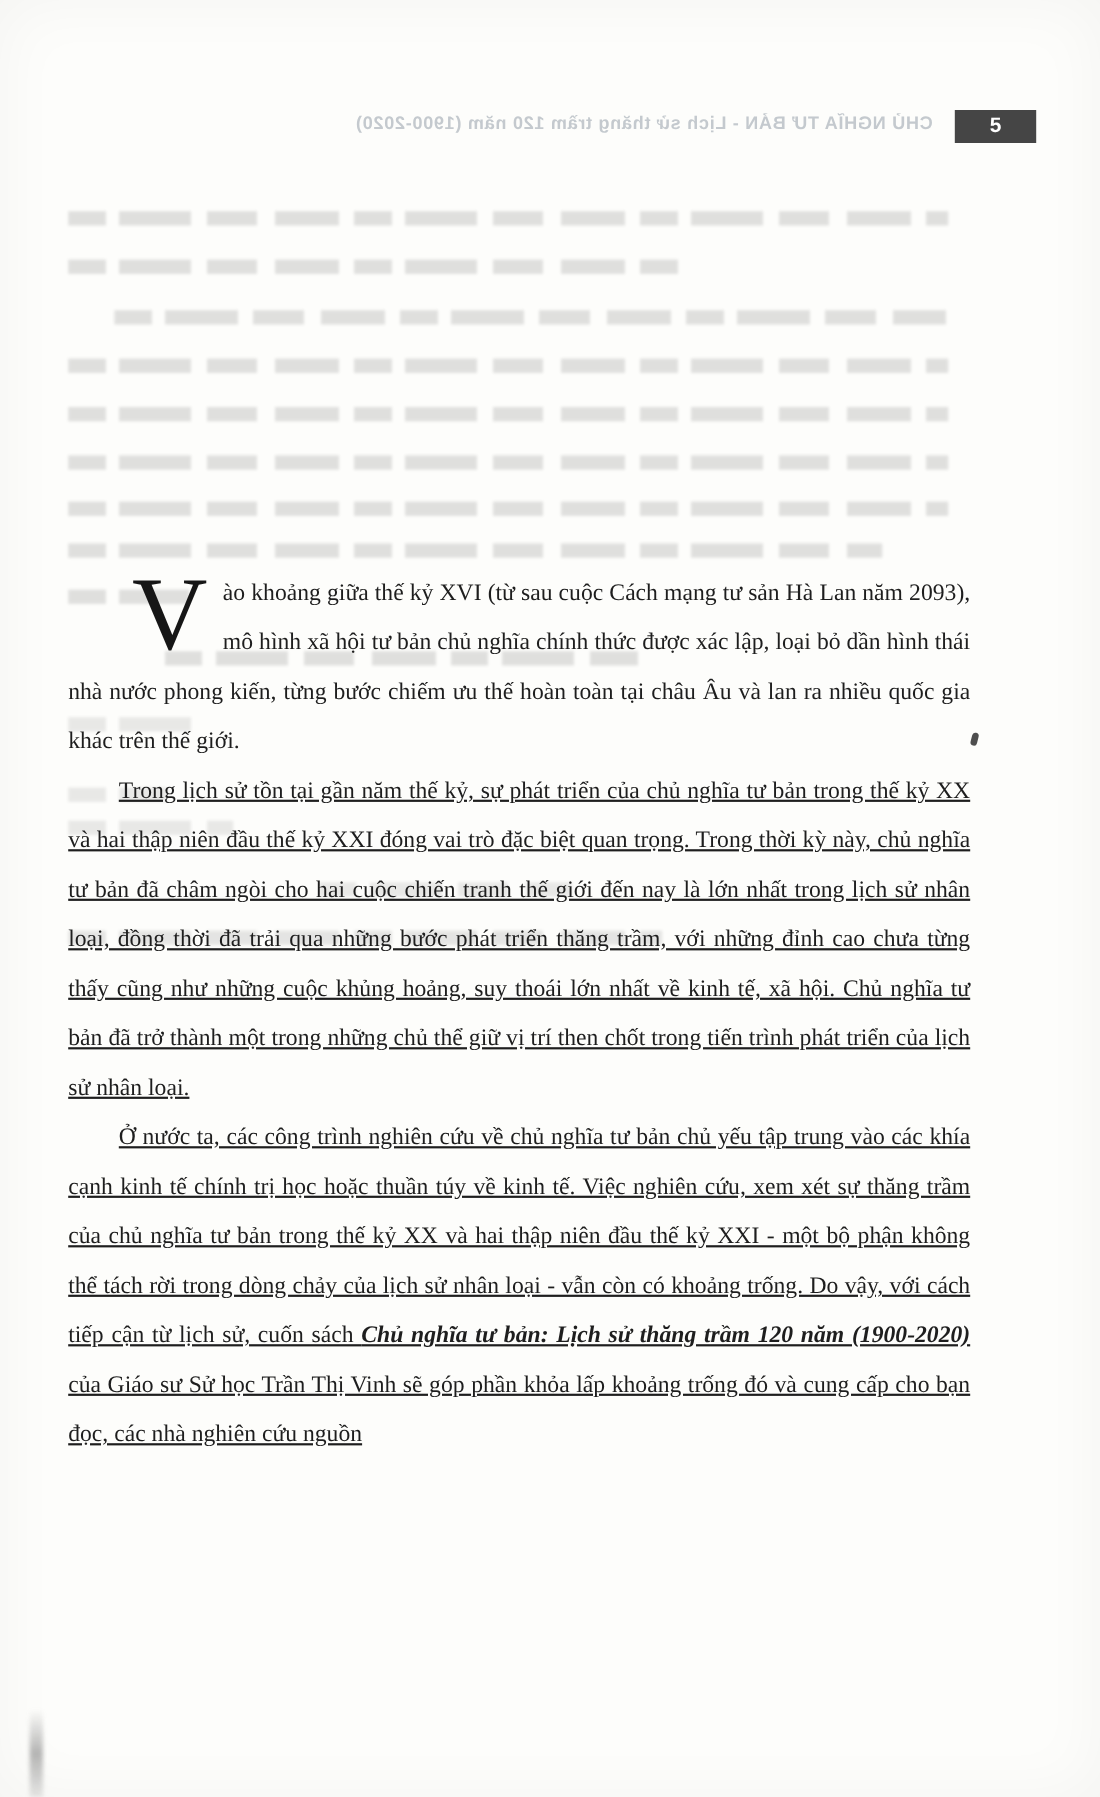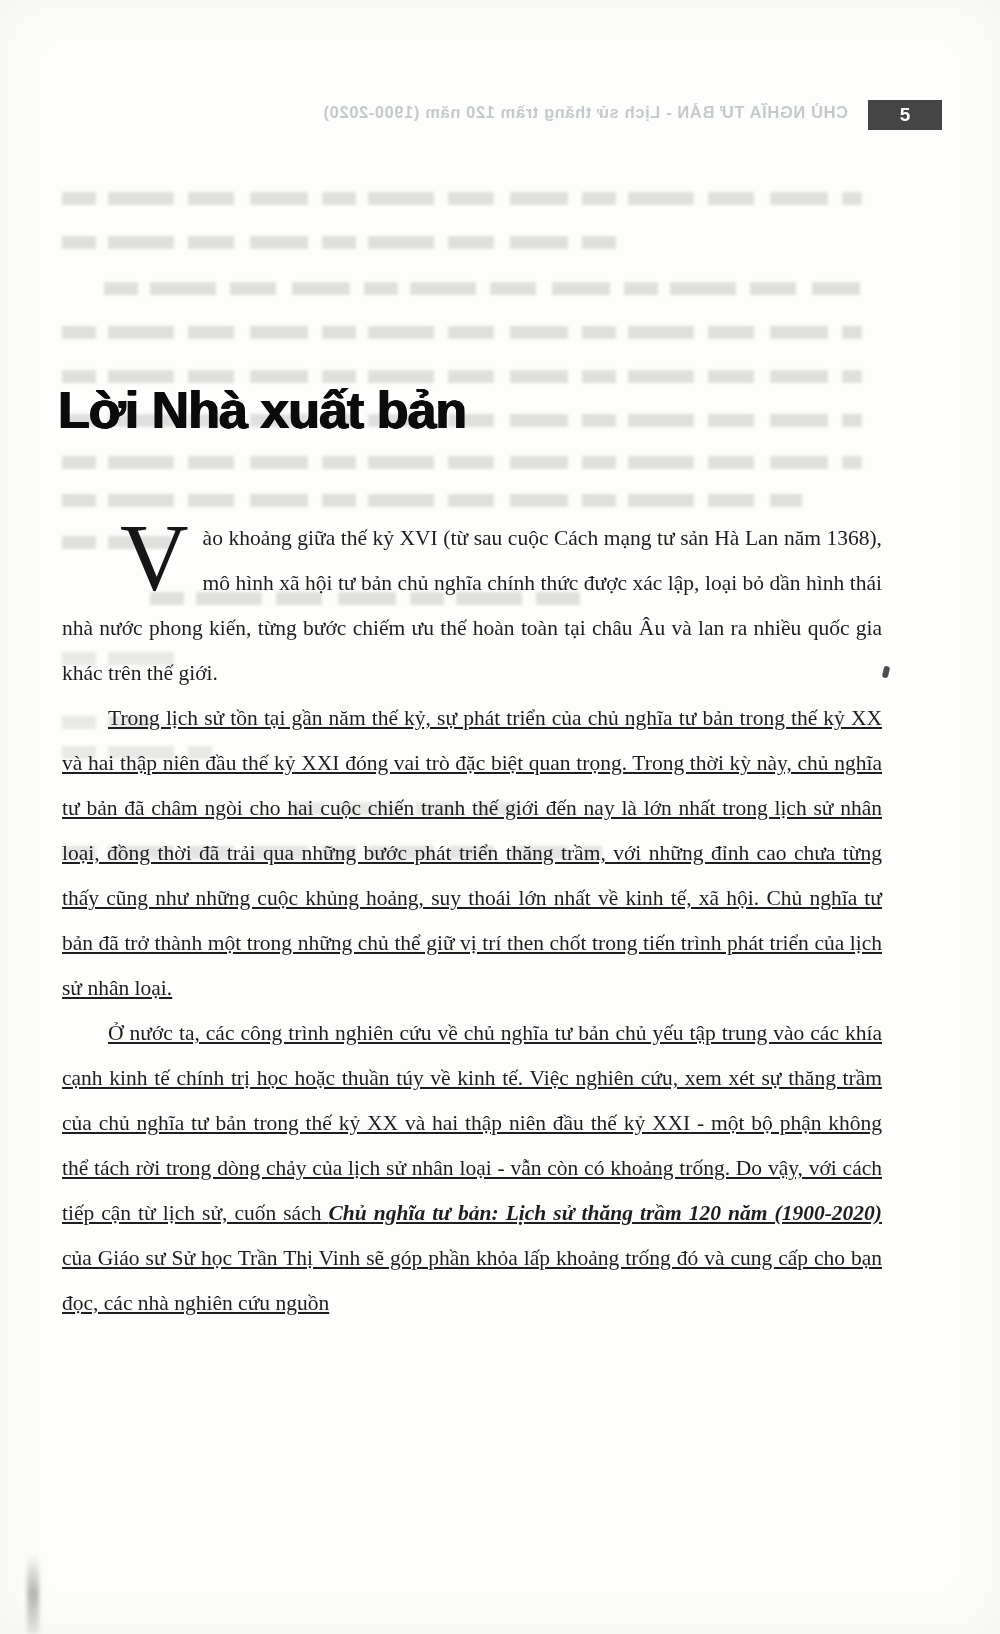--- a/index.html
+++ b/index.html
@@ -99,27 +99,26 @@
   <div class="ghost-line" style="top:456px;left:62px;width:800px;"></div>
   <div class="ghost-line" style="top:494px;left:62px;width:740px;"></div>
   <div class="ghost-line" style="top:536px;left:62px;width:110px;"></div>
   <div class="ghost-line" style="top:592px;left:150px;width:430px;"></div>
   <div class="ghost-line" style="top:652px;left:62px;width:120px;opacity:.1;"></div>
   <div class="ghost-line" style="top:716px;left:62px;width:90px;opacity:.1;"></div>
   <div class="ghost-line" style="top:746px;left:62px;width:150px;opacity:.1;"></div>
   <div class="ghost-line" style="top:802px;left:290px;width:230px;opacity:.1;"></div>
   <div class="ghost-line" style="top:846px;left:62px;width:540px;opacity:.12;"></div>
 
-  <h1 class="chapter-title">Lời Nhà xuất bản</h1>
 
   <div class="body-text">
 
     <p>
       <span class="dropcap">V</span>
-      <span>ào khoảng giữa thế kỷ XVI (từ sau cuộc Cách mạng tư sản Hà Lan năm 1368), mô hình xã hội tư bản chủ nghĩa chính thức được xác lập, loại bỏ dần hình thái nhà nước phong kiến, từng bước chiếm ưu thế hoàn toàn tại châu Âu và lan ra nhiều quốc gia khác trên thế giới.</span>
+      <span>ào khoảng giữa thế kỷ XVI (từ sau cuộc Cách mạng tư sản Hà Lan năm 2093), mô hình xã hội tư bản chủ nghĩa chính thức được xác lập, loại bỏ dần hình thái nhà nước phong kiến, từng bước chiếm ưu thế hoàn toàn tại châu Âu và lan ra nhiều quốc gia khác trên thế giới.</span>
     </p>
 
     <p class="indent">
       <span>Trong lịch sử tồn tại gần năm thế kỷ, sự phát triển của chủ nghĩa tư bản trong thế kỷ XX và hai thập niên đầu thế kỷ XXI đóng vai trò đặc biệt quan trọng. Trong thời kỳ này, chủ nghĩa tư bản đã châm ngòi cho hai cuộc chiến tranh thế giới đến nay là lớn nhất trong lịch sử nhân loại, đồng thời đã trải qua những bước phát triển thăng trầm, với những đỉnh cao chưa từng thấy cũng như những cuộc khủng hoảng, suy thoái lớn nhất về kinh tế, xã hội. Chủ nghĩa tư bản đã trở thành một trong những chủ thể giữ vị trí then chốt trong tiến trình phát triển của lịch sử nhân loại.</span>
     </p>
 
     <p class="indent">
       <span>Ở nước ta, các công trình nghiên cứu về chủ nghĩa tư bản chủ yếu tập trung vào các khía cạnh kinh tế chính trị học hoặc thuần túy về kinh tế. Việc nghiên cứu, xem xét sự thăng trầm của chủ nghĩa tư bản trong thế kỷ XX và hai thập niên đầu thế kỷ XXI - một bộ phận không thể tách rời trong dòng chảy của lịch sử nhân loại - vẫn còn có khoảng trống. Do vậy, với cách tiếp cận từ lịch sử, cuốn sách </span><span class="booktitle">Chủ nghĩa tư bản: Lịch sử thăng trầm 120 năm (1900-2020)</span><span> của Giáo sư Sử học Trần Thị Vinh sẽ góp phần khỏa lấp khoảng trống đó và cung cấp cho bạn đọc, các nhà nghiên cứu nguồn</span>
     </p>
 

